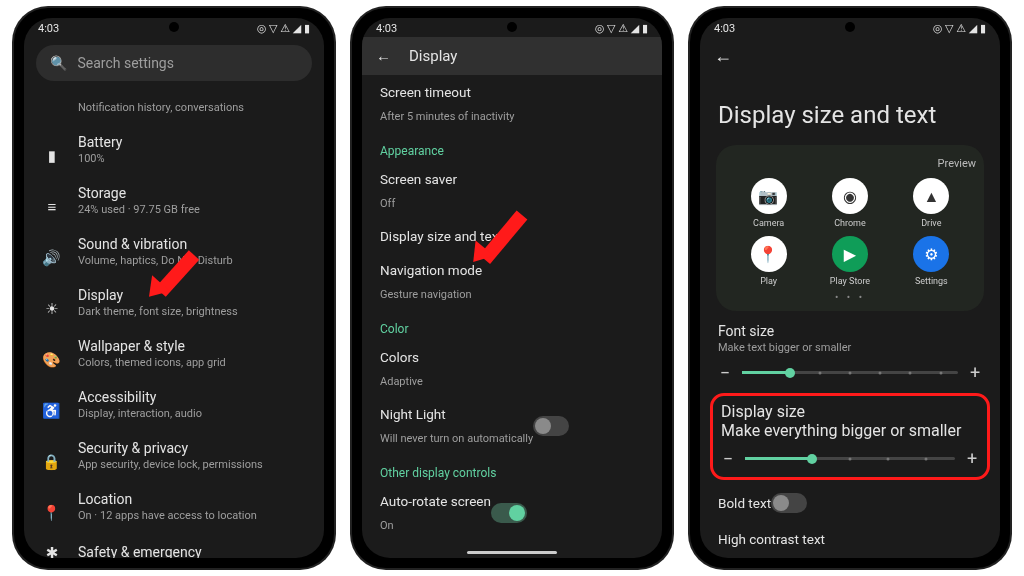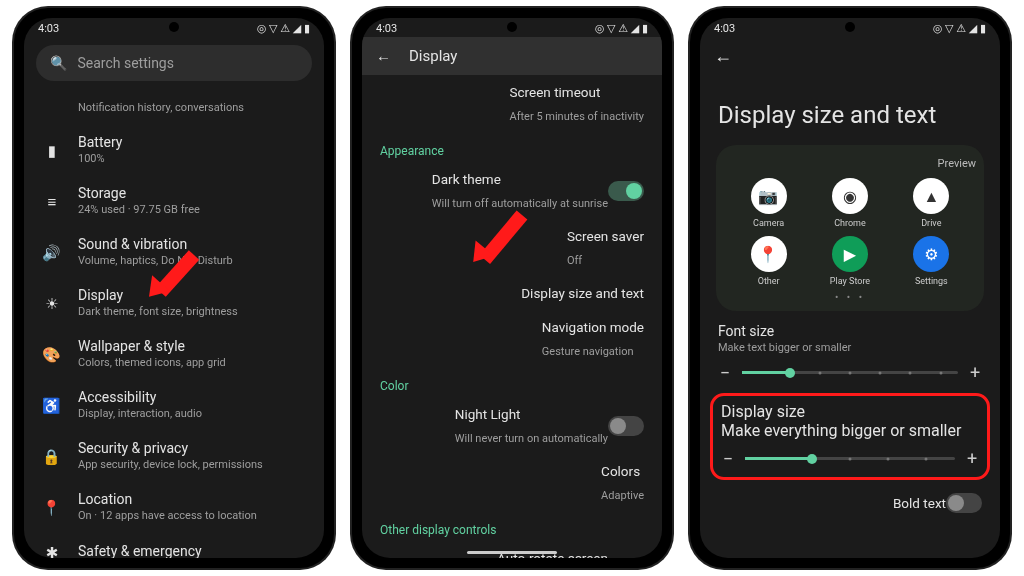--- a/index.html
+++ b/index.html
@@ -4,27 +4,27 @@
 <style>
 *{margin:0;padding:0;box-sizing:border-box}
 body{background:#fff;display:flex;gap:18px;padding:8px;font-family:Roboto,Arial,sans-serif;justify-content:center}
 .phone{width:320px;height:560px;background:#000;border-radius:34px;padding:10px;position:relative;box-shadow:0 0 0 2px #222}
 .screen{width:100%;height:100%;background:#1b1b1b;border-radius:28px;overflow:hidden;position:relative;color:#e4e4e4}
 .status-bar{display:flex;justify-content:space-between;align-items:center;padding:4px 14px 2px;font-size:11px;color:#e4e4e4}
 .status-icons{display:flex;gap:4px;align-items:center;font-size:11px}
 .notch{position:absolute;top:14px;left:50%;transform:translateX(-50%);width:10px;height:10px;background:#000;border-radius:50%;z-index:10}
 .search-bar{margin:8px 12px;background:#2d2d2d;border-radius:24px;padding:10px 14px;display:flex;align-items:center;gap:10px;color:#9e9e9e;font-size:14px}
 .list{padding:0 0 0 0}
-.row{display:flex;align-items:center;gap:16px;padding:10px 18px}
+.row{display:flex;align-items:flex-end;gap:16px;padding:10px 18px}
 .icon{width:20px;display:flex;justify-content:center;color:#e4e4e4;font-size:15px;margin-top:2px}
 .row-text .title{font-size:14px;color:#e4e4e4}
 .row-text .sub{font-size:11px;color:#9e9e9e;margin-top:2px}
 .header-bar{display:flex;align-items:center;gap:18px;padding:10px 14px;background:#303030;font-size:15px}
 .section-label{color:#61d1a1;font-size:12px;padding:12px 18px 4px}
-.drow{padding:9px 18px;display:flex;justify-content:flex-end;align-items:center}
+.drow{padding:9px 18px;display:flex;justify-content:flex-start;align-items:center}
 .drow .tt{font-size:13.5px;color:#e4e4e4}
 .drow .ss{font-size:11px;color:#9e9e9e;margin-top:10px}
 .toggle{width:36px;height:20px;background:#3a5a4c;border-radius:10px;position:relative}
 .toggle::after{content:"";position:absolute;width:16px;height:16px;background:#61d1a1;border-radius:50%;top:2px;right:2px}
 .toggle.off{background:#444}
 .toggle.off::after{background:#8a8a8a;left:2px;right:auto}
 .big-title{font-size:24px;padding:26px 18px 16px;color:#e4e4e4}
 .preview-card{margin:0 16px;background:#222621;border-radius:20px;padding:12px 8px 8px}
 .preview-label{text-align:right;font-size:11px;color:#bbb;margin-bottom:8px}
 .app-grid{display:grid;grid-template-columns:repeat(3,1fr);gap:8px 4px;padding:0 6px}
@@ -154,57 +154,50 @@
           <div>
             <div class="tt">Screen timeout</div>
             <div class="ss">After 5 minutes of inactivity</div>
           </div>
         </div>
       </div>
     <div class="section-label">Appearance</div>
     <div id="p2b">
         <div class="drow">
           <div>
-            <div class="tt">Dark theme</div>
-            <div class="ss">Will turn off automatically at sunrise</div>
-          </div>
-          <div class="toggle "></div>
-        </div>
-        <div class="drow">
-          <div>
             <div class="tt">Screen saver</div>
             <div class="ss">Off</div>
           </div>
         </div>
         <div class="drow">
           <div>
             <div class="tt">Display size and text</div>
           </div>
         </div>
         <div class="drow">
           <div>
             <div class="tt">Navigation mode</div>
             <div class="ss">Gesture navigation</div>
           </div>
         </div>
       </div>
     <div class="section-label">Color</div>
     <div id="p2c">
         <div class="drow">
           <div>
+            <div class="tt">Colors</div>
+            <div class="ss">Adaptive</div>
+          </div>
+        </div>
+        <div class="drow">
+          <div>
             <div class="tt">Night Light</div>
             <div class="ss">Will never turn on automatically</div>
           </div>
           <div class="toggle off"></div>
-        </div>
-        <div class="drow">
-          <div>
-            <div class="tt">Colors</div>
-            <div class="ss">Adaptive</div>
-          </div>
         </div>
       </div>
     <div class="section-label">Other display controls</div>
     <div id="p2d">
         <div class="drow">
           <div>
             <div class="tt">Auto-rotate screen</div>
             <div class="ss">On</div>
           </div>
           <div class="toggle "></div>
@@ -236,21 +229,21 @@
           <div class="app">
             <div class="app-icon" style="background:#fff;color:#333">◉</div>
             <div class="app-name">Chrome</div>
           </div>
           <div class="app">
             <div class="app-icon" style="background:#fff;color:#333">▲</div>
             <div class="app-name">Drive</div>
           </div>
           <div class="app">
             <div class="app-icon" style="background:#fff;color:#333">📍</div>
-            <div class="app-name">Other</div>
+            <div class="app-name">Play</div>
           </div>
           <div class="app">
             <div class="app-icon" style="background:#0f9d58;color:#fff">▶</div>
             <div class="app-name">Play Store</div>
           </div>
           <div class="app">
             <div class="app-icon" style="background:#1a73e8;color:#fff">⚙</div>
             <div class="app-name">Settings</div>
           </div>
         </div>
@@ -285,14 +278,17 @@
             <div class="tick" style="left:68%"></div>
             <div class="tick" style="left:86%"></div>
         </div>
         <span class="pm">+</span>
       </div>
     </div>
     <div class="drow">
       <div class="tt">Bold text</div>
       <div class="toggle off"></div>
     </div>
+    <div class="drow">
+      <div class="tt">High contrast text</div>
+    </div>
   </div>
 </div>
 
 </body></html>

